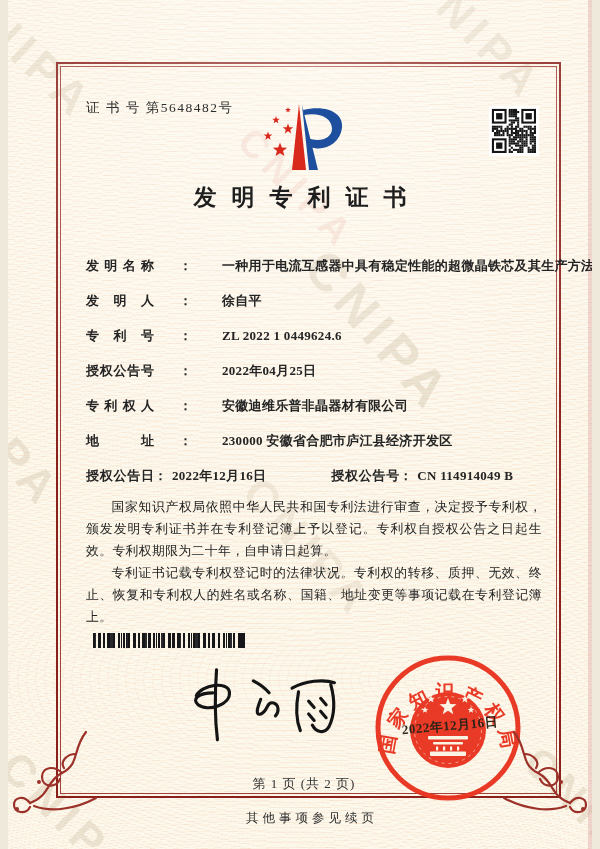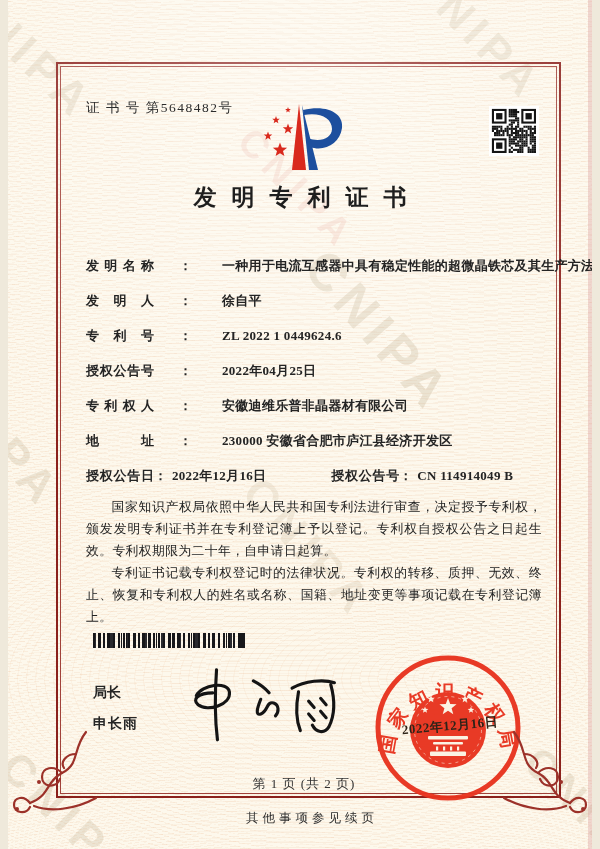--- a/index.html
+++ b/index.html
@@ -406,24 +406,20 @@
     </div>
   </div>
 
   <div class="paras">
     <p>国家知识产权局依照中华人民共和国专利法进行审查，决定授予专利权，颁发发明专利证书并在专利登记簿上予以登记。专利权自授权公告之日起生效。专利权期限为二十年，自申请日起算。</p>
     <p>专利证书记载专利权登记时的法律状况。专利权的转移、质押、无效、终止、恢复和专利权人的姓名或名称、国籍、地址变更等事项记载在专利登记簿上。</p>
   </div>
 
   <div class="barcode"></div>
 
-  <div class="director">
-    <div class="dtitle">局长</div>
-    <div class="dname">申长雨</div>
-  </div>
 
   <svg class="signature" width="175" height="95" viewBox="0 0 190 95" fill="none" stroke="#141414" stroke-width="3.4" stroke-linecap="round">
     <path d="M44,12 C42,40 42,64 45,88"></path>
     <path d="M22,40 C28,28 56,24 58,36 C60,50 34,58 24,50 C17,44 24,37 40,37"></path>
     <path d="M84,24 C92,28 97,32 101,37"></path>
     <path d="M92,44 C88,54 86,62 92,60 C100,57 98,46 106,48 C112,50 112,58 108,62"></path>
     <path d="M126,32 C140,24 160,22 172,26"></path>
     <path d="M133,36 C130,52 130,66 135,78"></path>
     <path d="M168,28 C173,46 172,62 166,74 C161,82 152,80 148,72"></path>
     <path d="M144,46 l6,7 M157,43 l6,7 M144,60 l6,7 M157,57 l6,7"></path>

